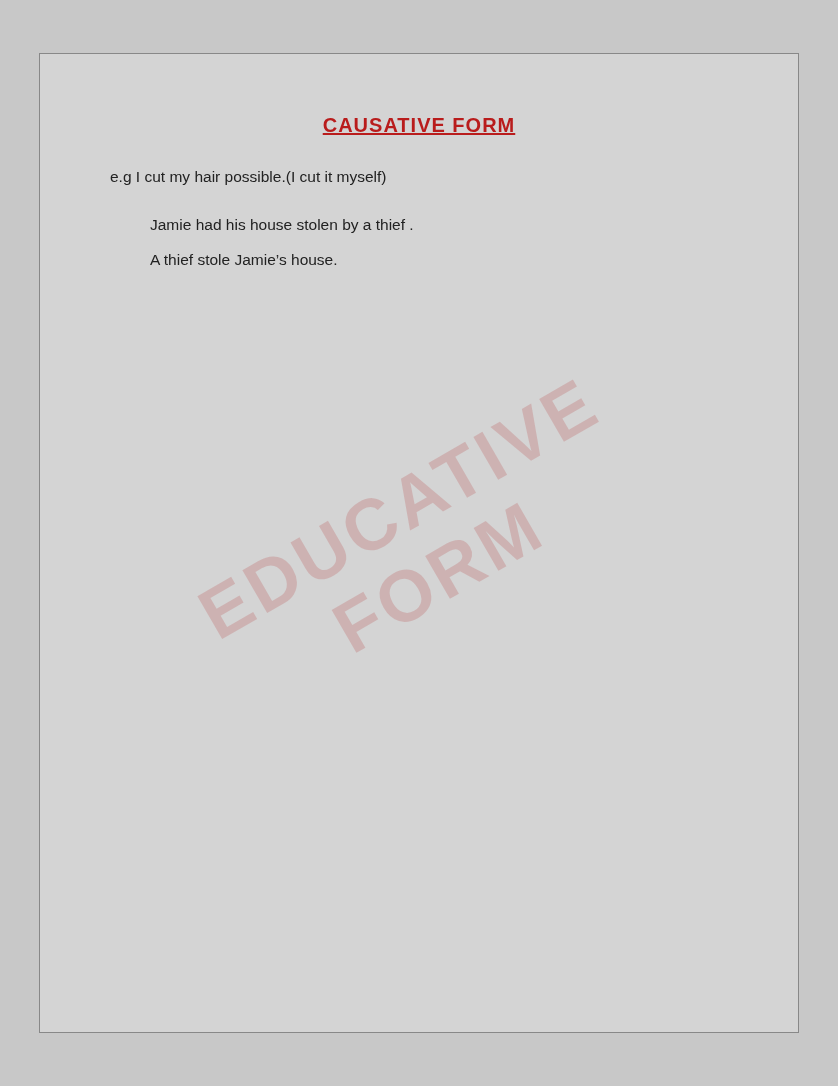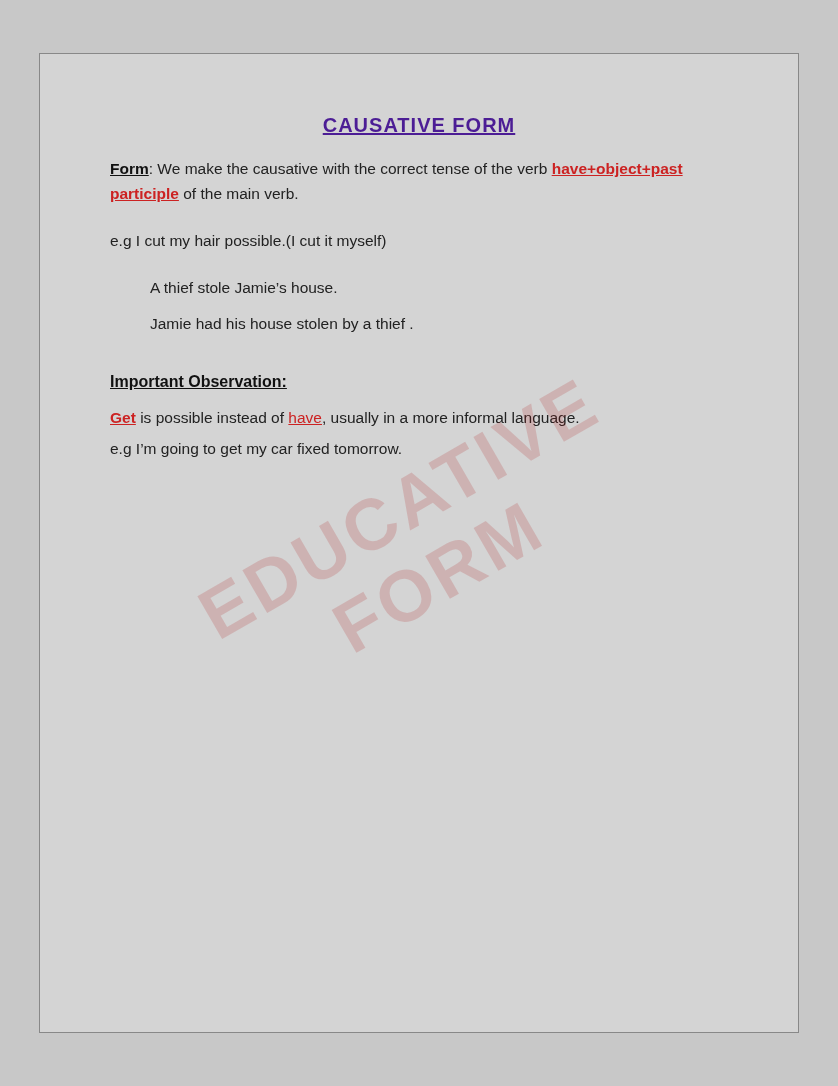--- a/index.html
+++ b/index.html
@@ -38,25 +38,25 @@
       white-space: nowrap;
       pointer-events: none;
       user-select: none;
       letter-spacing: 4px;
       line-height: 1.1;
       text-align: center;
     }
 
     .title {
       text-align: center;
-      color: #4c1d95;
+      color: #b91c1c;
       font-size: 20px;
       font-weight: bold;
       text-decoration: underline;
-      margin-bottom: 20px;
+      margin-bottom: 28px;
       letter-spacing: 1px;
     }
 
     .section {
       margin-bottom: 22px;
       font-size: 15.5px;
       color: #222;
       line-height: 1.6;
     }
 
@@ -112,41 +112,28 @@
 
 <div class="page-container">
 
   <div class="watermark">
     EDUCATIVE<br>FORM
   </div>
 
   <div class="title">CAUSATIVE FORM</div>
 
 
-  <div class="section">
-    <span class="label">Form</span><span>: We make the causative with the correct tense of the verb </span><span class="red-underline">have+object+past participle</span><span> of the main verb.</span>
-  </div>
 
   <div class="section">
     <span>e.g I cut my hair possible.(I cut it myself)</span>
   </div>
 
 
   <div class="indented">
+    <span>Jamie had his house stolen by a thief .</span>
+  </div>
+
+  <div class="indented">
     <span>A thief stole Jamie’s house.</span>
   </div>
 
-  <div class="indented">
-    <span>Jamie had his house stolen by a thief .</span>
-  </div>
-
-  <div style="margin-top: 36px;">
-    <span class="important-obs">Important Observation:</span>
-
-    <div class="eg-section">
-      <span class="red-text">Get</span><span> is possible instead of </span><span class="red-link">have</span><span>, usually in a more informal language.</span>
-    </div>
-    <div class="eg-section" style="margin-top: 6px;">
-      <span>e.g I’m going to get my car fixed tomorrow.</span>
-    </div>
-  </div>
 
 </div>
 
 </body></html>

